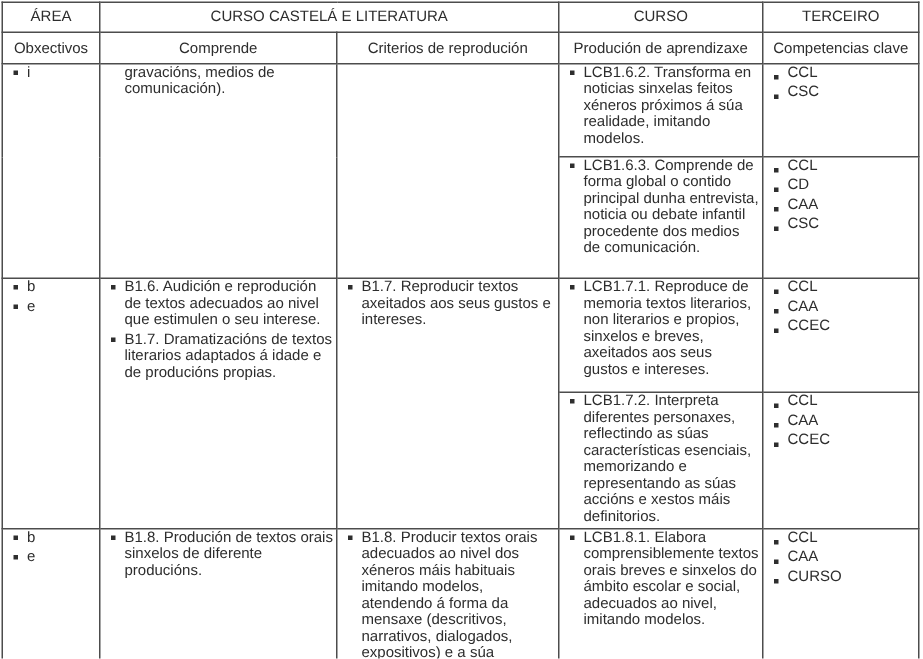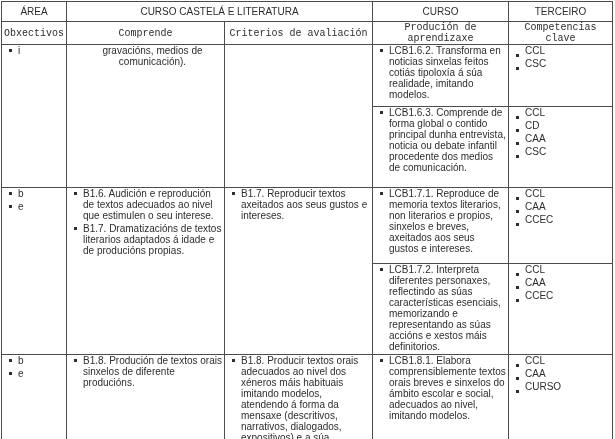--- a/index.html
+++ b/index.html
@@ -27,44 +27,44 @@
     overflow: hidden;
   }
   td.hc {
     text-align: center;
     vertical-align: middle !important;
     font-size: 9px;
     line-height: 10px;
     padding: 2px 1px;
   }
   tr.hr1 { height: 20px; }
-  tr.hr2 { height: 21px; font-family: Liberation Mono, monospace; }
+  tr.hr2 { height: 21px; }
   tr.r1a { height: 62px; }
   tr.r1b { height: 81px; }
   tr.r2a { height: 76px; }
   tr.r2b { height: 86px; }
   tr.r3  { height: 85px; }
   .pad { padding: 4px 2px 3px 0; }
   .li {
     display: flex;
     align-items: flex-start;
     margin: 0 0 2px 0;
   }
   .sq {
     flex: 0 0 3px;
     width: 3px;
     height: 3px;
     background: #2e2e2e;
     margin: 4px 6px 0 7px;
   }
   .t { flex: 1; padding-right: 2px; }
-  .li.nob { padding-left: 16px; text-align: center; }
+  .li.nob { padding-left: 16px; }
   .cli {
     display: flex;
-    align-items: flex-end;
+    align-items: center;
     margin: 0 0 1px 0;
     line-height: 12px;
   }
   .cli .sq { margin-top: 4px; }
 </style>
 </head>
 <body>
 
 <table class="curr">
   <colgroup>
@@ -79,42 +79,42 @@
       <tr class="hr1">
     <td class="hc">ÁREA</td>
     <td class="hc" colspan="2">CURSO CASTELÁ E LITERATURA</td>
     <td class="hc">CURSO</td>
     <td class="hc">TERCEIRO</td>
   </tr>
 
   <tr class="hr2">
     <td class="hc">Obxectivos</td>
     <td class="hc">Comprende</td>
-    <td class="hc">Criterios de avaliación</td>
+    <td class="hc">Criterios de reprodución</td>
     <td class="hc">Produción de aprendizaxe</td>
     <td class="hc">Competencias clave</td>
   </tr>
 
   <tr class="r1a">
     <td rowspan="2" class="pad">
       <div class="li">
             <span class="sq"></span>
             <span class="t">i</span>
           </div>
     </td>
     <td rowspan="2" class="pad">
       <div class="li nob">
             <span class="t">gravacións, medios de comunicación).</span>
           </div>
     </td>
     <td rowspan="2" class="pad"></td>
     <td class="pad">
       <div class="li">
             <span class="sq"></span>
-            <span class="t">LCB1.6.2. Transforma en noticias sinxelas feitos cotiás tipoloxía á súa realidade, imitando modelos.</span>
+            <span class="t">LCB1.6.2. Transforma en noticias sinxelas feitos xéneros próximos á súa realidade, imitando modelos.</span>
           </div>
     </td>
     <td class="pad">
       <div class="cli">
             <span class="sq"></span>
             <span class="t">CCL</span>
           </div>
       <div class="cli">
             <span class="sq"></span>
             <span class="t">CSC</span>

